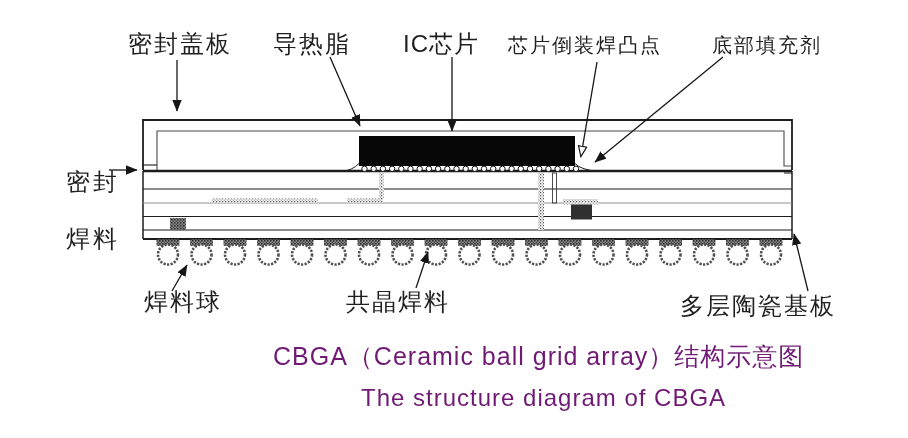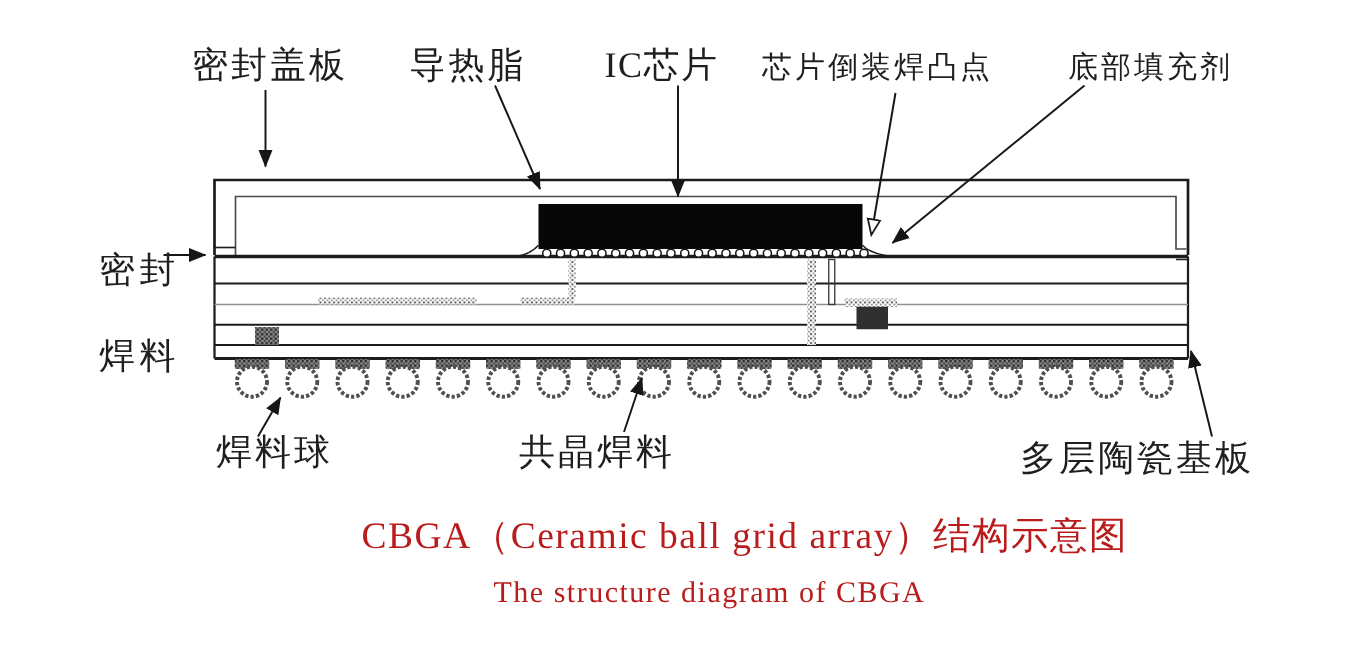--- a/index.html
+++ b/index.html
@@ -1,43 +1,44 @@
 <!DOCTYPE html>
 <html><head>
 <meta charset="utf-8">
 <style>
   html, body { margin: 0; padding: 0; background: #ffffff; }
   .stage {
     position: relative;
     width: 908px;
     height: 438px;
     background: #ffffff;
-    font-family: Liberation Serif, serif;
+    font-family: Liberation Sans, sans-serif;
     color: #1a1a1a;
     overflow: hidden;
   }
   .stage svg { position: absolute; left: 0; top: 0; }
   .lbl {
     position: absolute;
     white-space: nowrap;
     font-size: 24px;
     line-height: 1.1;
     letter-spacing: 2px;
     color: #1f1f1f;
   }
   .lbl-small { font-size: 20px; letter-spacing: 2px; }
   .lbl-2line { text-align: center; letter-spacing: 3px; }
   .lbl-2line div { line-height: 29px; margin-top: 28px; }
   .caption {
     position: absolute;
     white-space: nowrap;
-    color: #b91c1c;
+    color: #701a75;
+    margin-left: 32px;
   }
   .caption-cn { font-size: 25px; letter-spacing: 1px; }
-  .caption-en { font-size: 20px; letter-spacing: 1px; }
+  .caption-en { font-size: 24px; letter-spacing: 1px; }
 </style>
 </head>
 <body>
 
 <div class="stage">
 
   <svg id="art" width="908" height="438" viewBox="0 0 908 438">
     <defs>
       <pattern id="stip" width="3" height="3" patternUnits="userSpaceOnUse">
         <rect width="3" height="3" fill="#ffffff"></rect>

